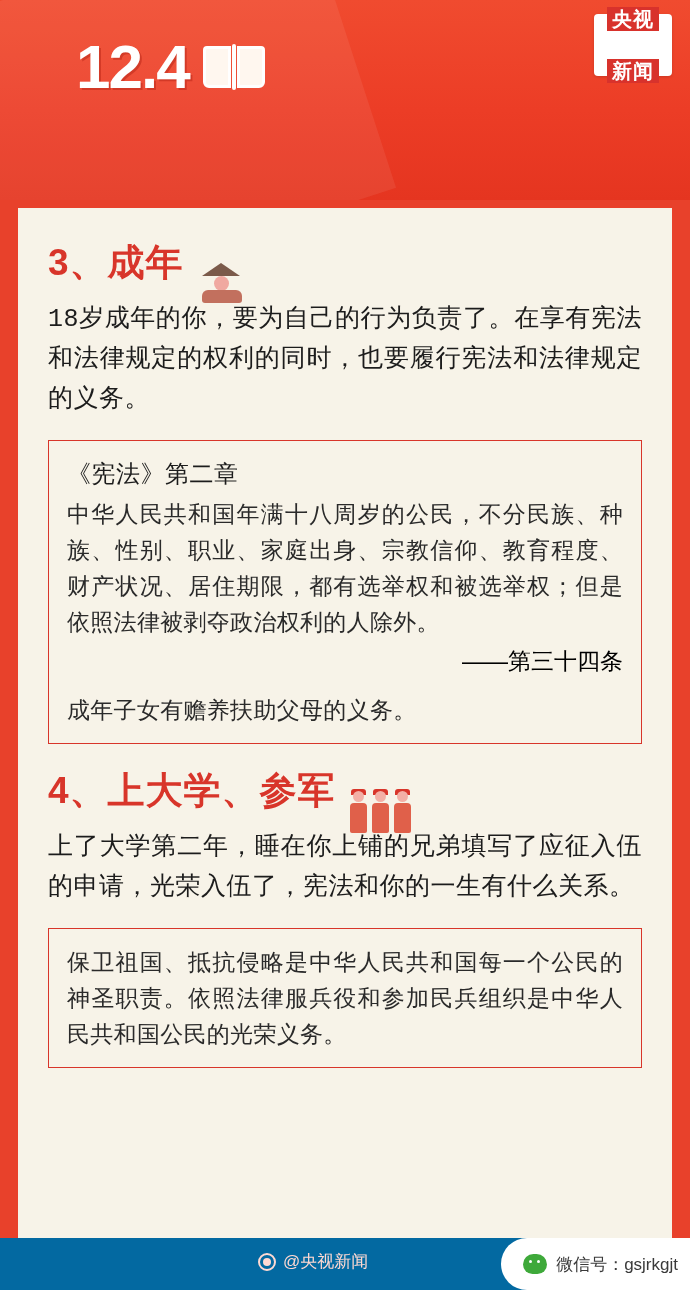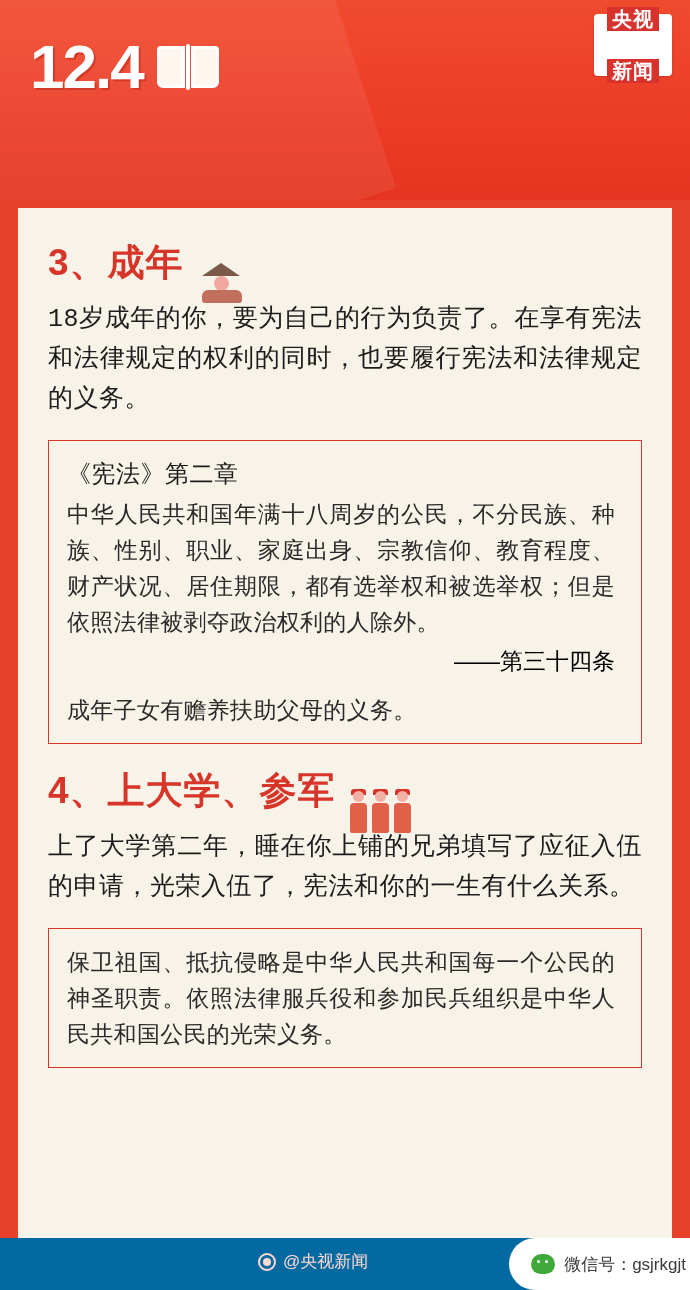--- a/index.html
+++ b/index.html
@@ -66,20 +66,21 @@
     align-items: center;
   }
   .date-text {
     font-family: "Liberation Sans", sans-serif;
     font-weight: bold;
     font-size: 62px;
     line-height: 62px;
     color: #ffffff;
     letter-spacing: -2px;
     text-shadow: 2px 2px 0 rgba(160,20,10,0.35);
+    margin-left: 46px;
   }
   .book-icon {
     margin-left: 14px;
     width: 62px;
     height: 50px;
     position: relative;
   }
   .book-icon .pg {
     position: absolute;
     top: 4px;
@@ -193,21 +194,21 @@
     font-size: 25px;
     line-height: 40px;
     color: #1c1c1c;
     letter-spacing: 0.5px;
     margin: 2px 0 20px 0;
     text-align: justify;
   }
 
   .quote-box {
     border: 1px solid #d8352a;
-    padding: 16px 26px 14px 18px;
+    padding: 16px 18px 14px 18px;
     margin: 0 0 26px 0;
     background: #f7f3e8;
   }
   .quote-head {
     font-family: "Liberation Serif", "DejaVu Serif", serif;
     font-size: 24px;
     line-height: 34px;
     color: #1c1c1c;
     margin-bottom: 6px;
     letter-spacing: 0.5px;
@@ -264,21 +265,21 @@
   }
   .wechat-pill {
     position: absolute;
     right: 0;
     top: 0;
     height: 52px;
     background: #ffffff;
     border-radius: 26px 0 0 26px;
     display: flex;
     align-items: center;
-    padding: 0 4px 0 22px;
+    padding: 0 12px 0 22px;
   }
   .wechat-pill .wc-icon {
     width: 24px; height: 20px; border-radius: 11px 11px 10px 10px;
     background: #3ea93a;
     margin-right: 9px;
     position: relative;
   }
   .wechat-pill .wc-icon:before,
   .wechat-pill .wc-icon:after {
     content: "";

